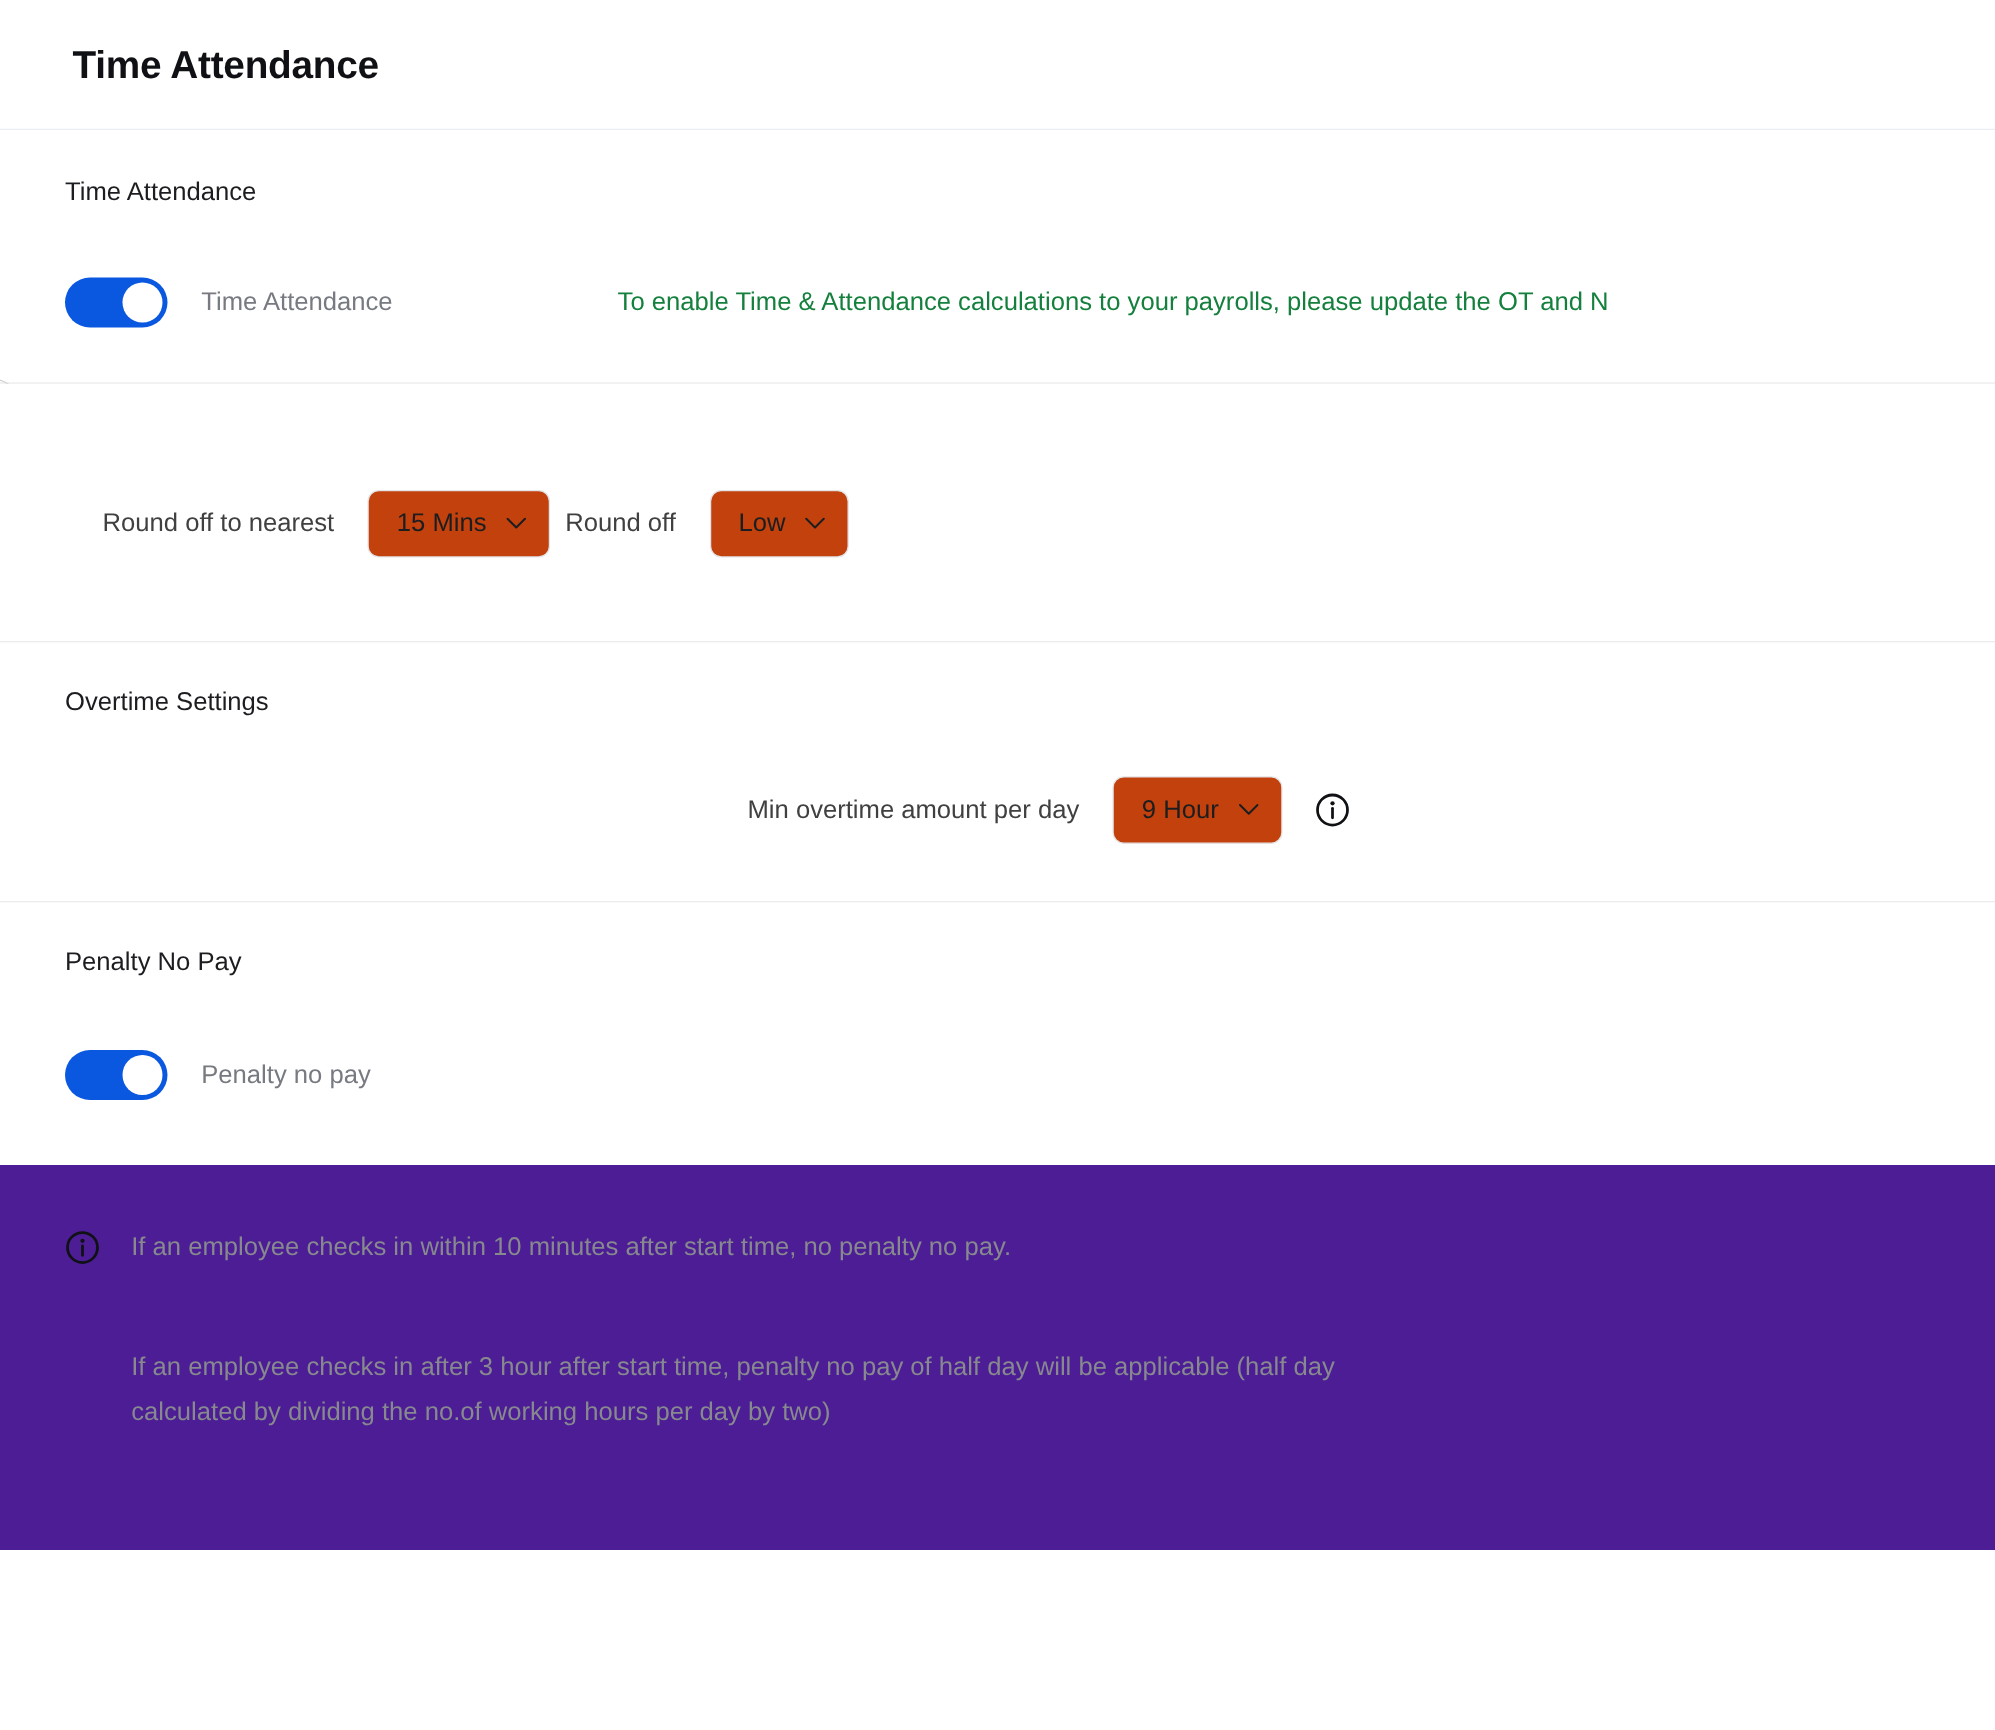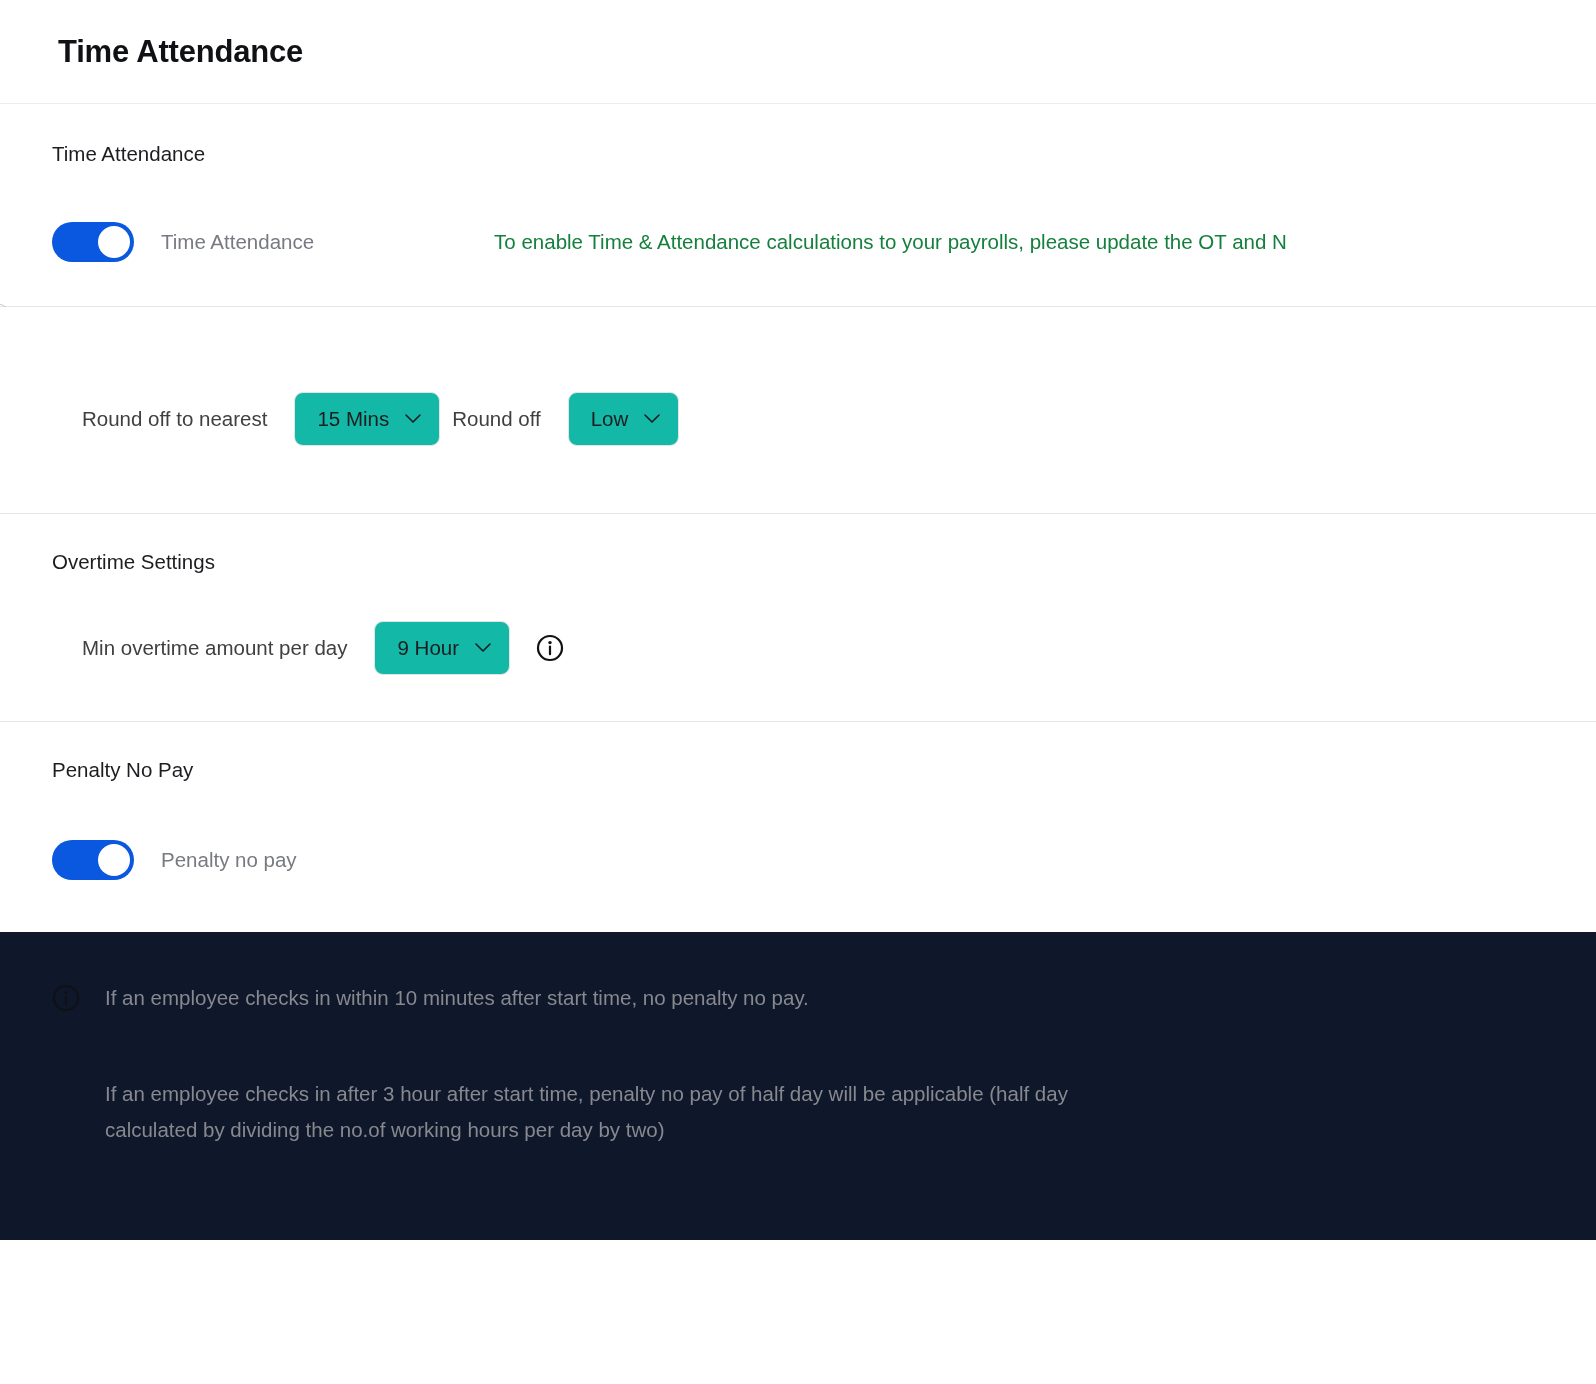--- a/index.html
+++ b/index.html
@@ -92,34 +92,34 @@
     white-space: nowrap;
   }
 
   
   .control-row {
     display: flex;
     align-items: center;
     margin-top: 47px;
     padding-left: 30px;
   }
-  .control-row.overtime-row { margin-top: 48px; }
+  .control-row.overtime-row { margin-top: 48px; justify-content: center; }
 
   .control-label {
     font-size: 20.5px;
     color: #404040;
     white-space: nowrap;
   }
   .select {
     margin-left: 27px;
     height: 54px;
     box-sizing: border-box;
     border: 1px solid #e3e4e7;
     border-radius: 9px;
-    background: #14b8a6;
+    background: #c2410c;
     display: flex;
     align-items: center;
     padding: 0 18px 0 22px;
     cursor: pointer;
     min-width: 0;
   }
   .select .sel-value {
     font-size: 20.5px;
     color: #1c1d20;
     white-space: nowrap;
@@ -140,21 +140,21 @@
     height: 28px;
     flex: 0 0 auto;
     cursor: pointer;
   }
   .info-icon svg { display: block; }
 
   
   .notes {
     padding-left: 52px;
     padding-top: 48px;
-    background: #0f172a;
+    background: #4c1d95;
   }
   .note {
     display: flex;
     align-items: flex-start;
   }
   .note + .note { margin-top: 60px; }
 
   .note-icon {
     width: 28px;
     height: 28px;

